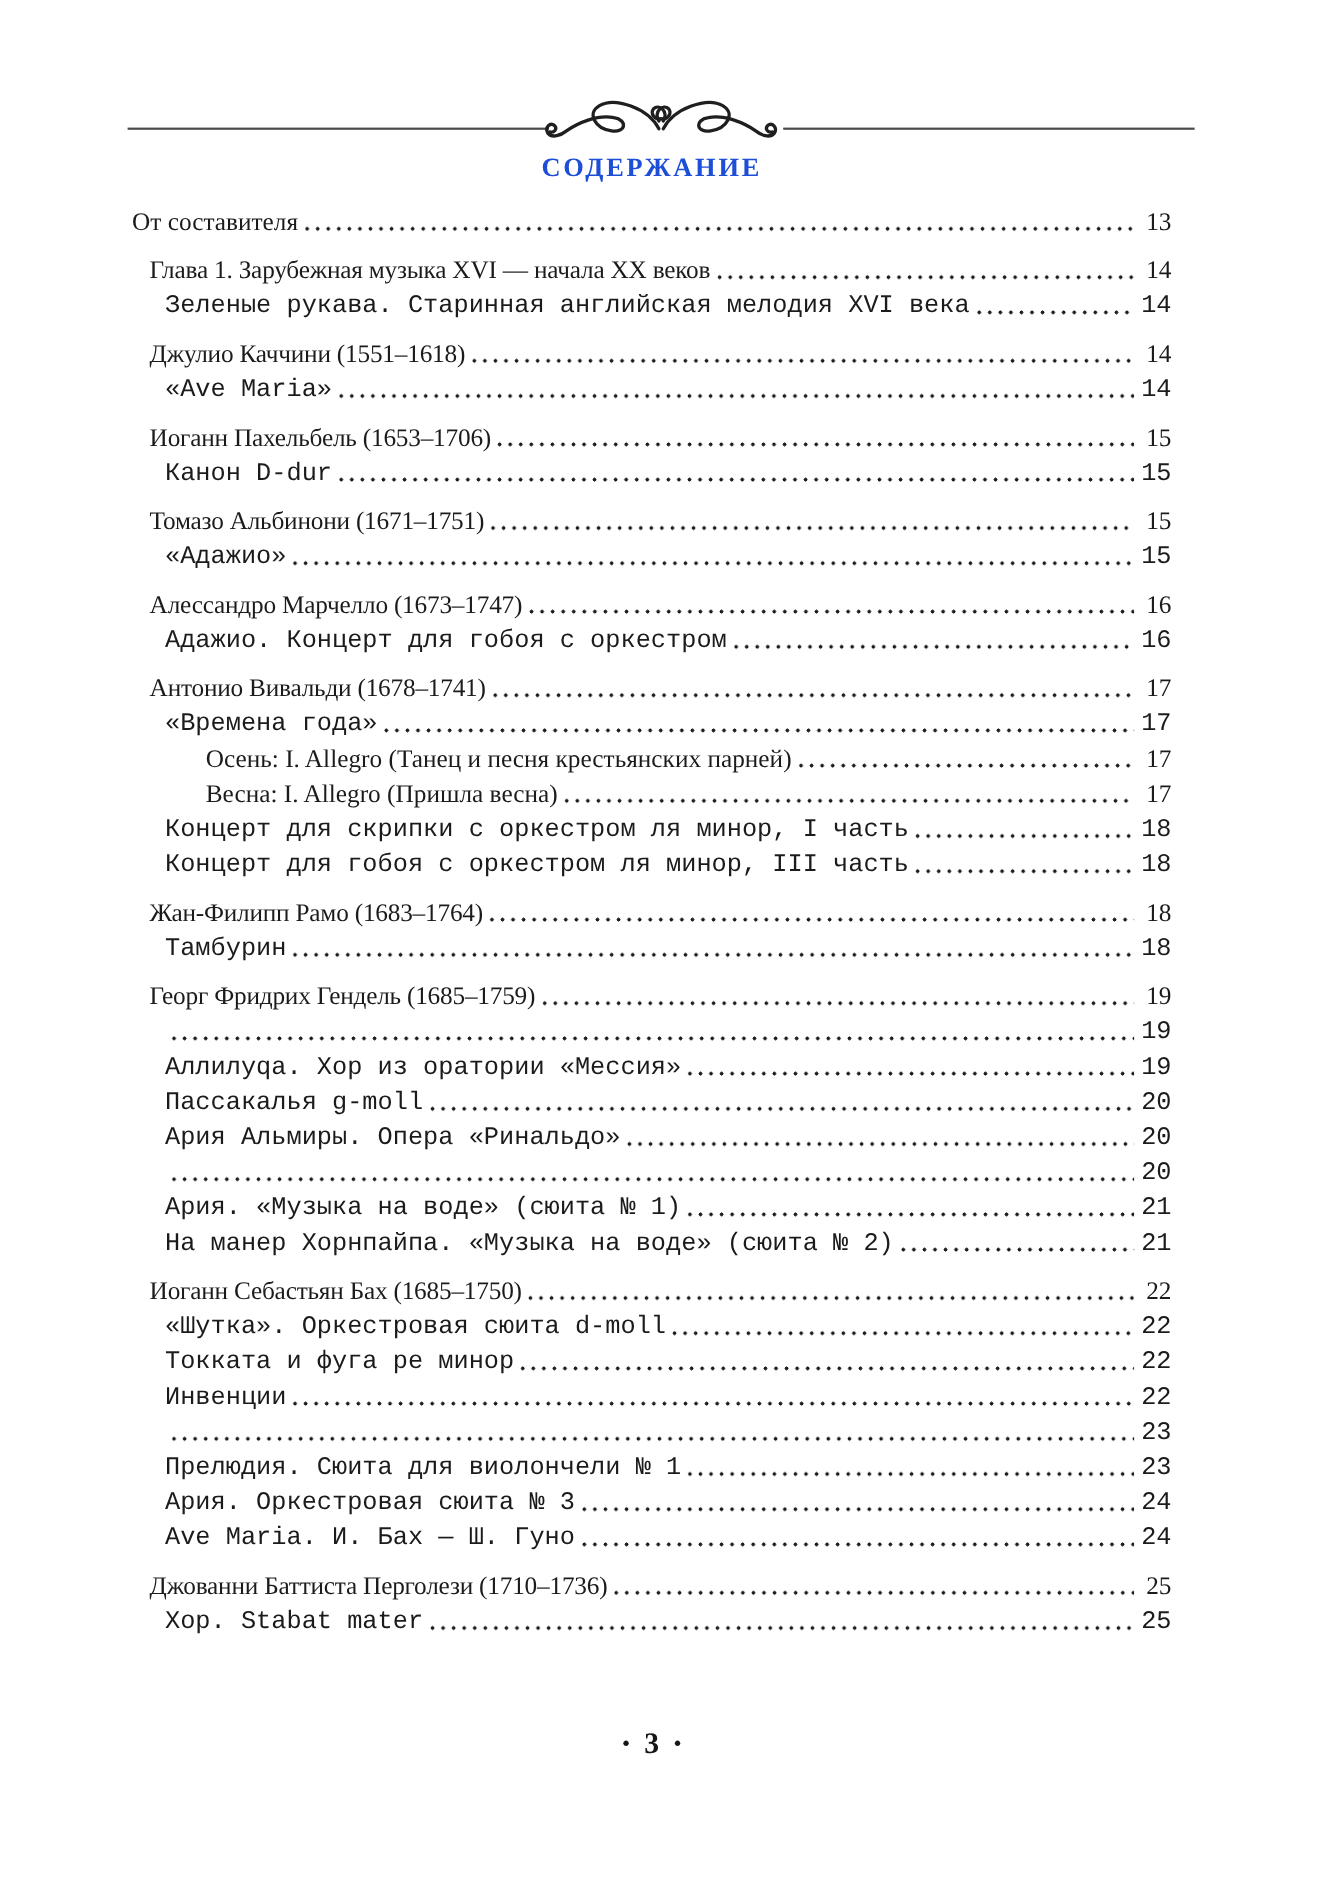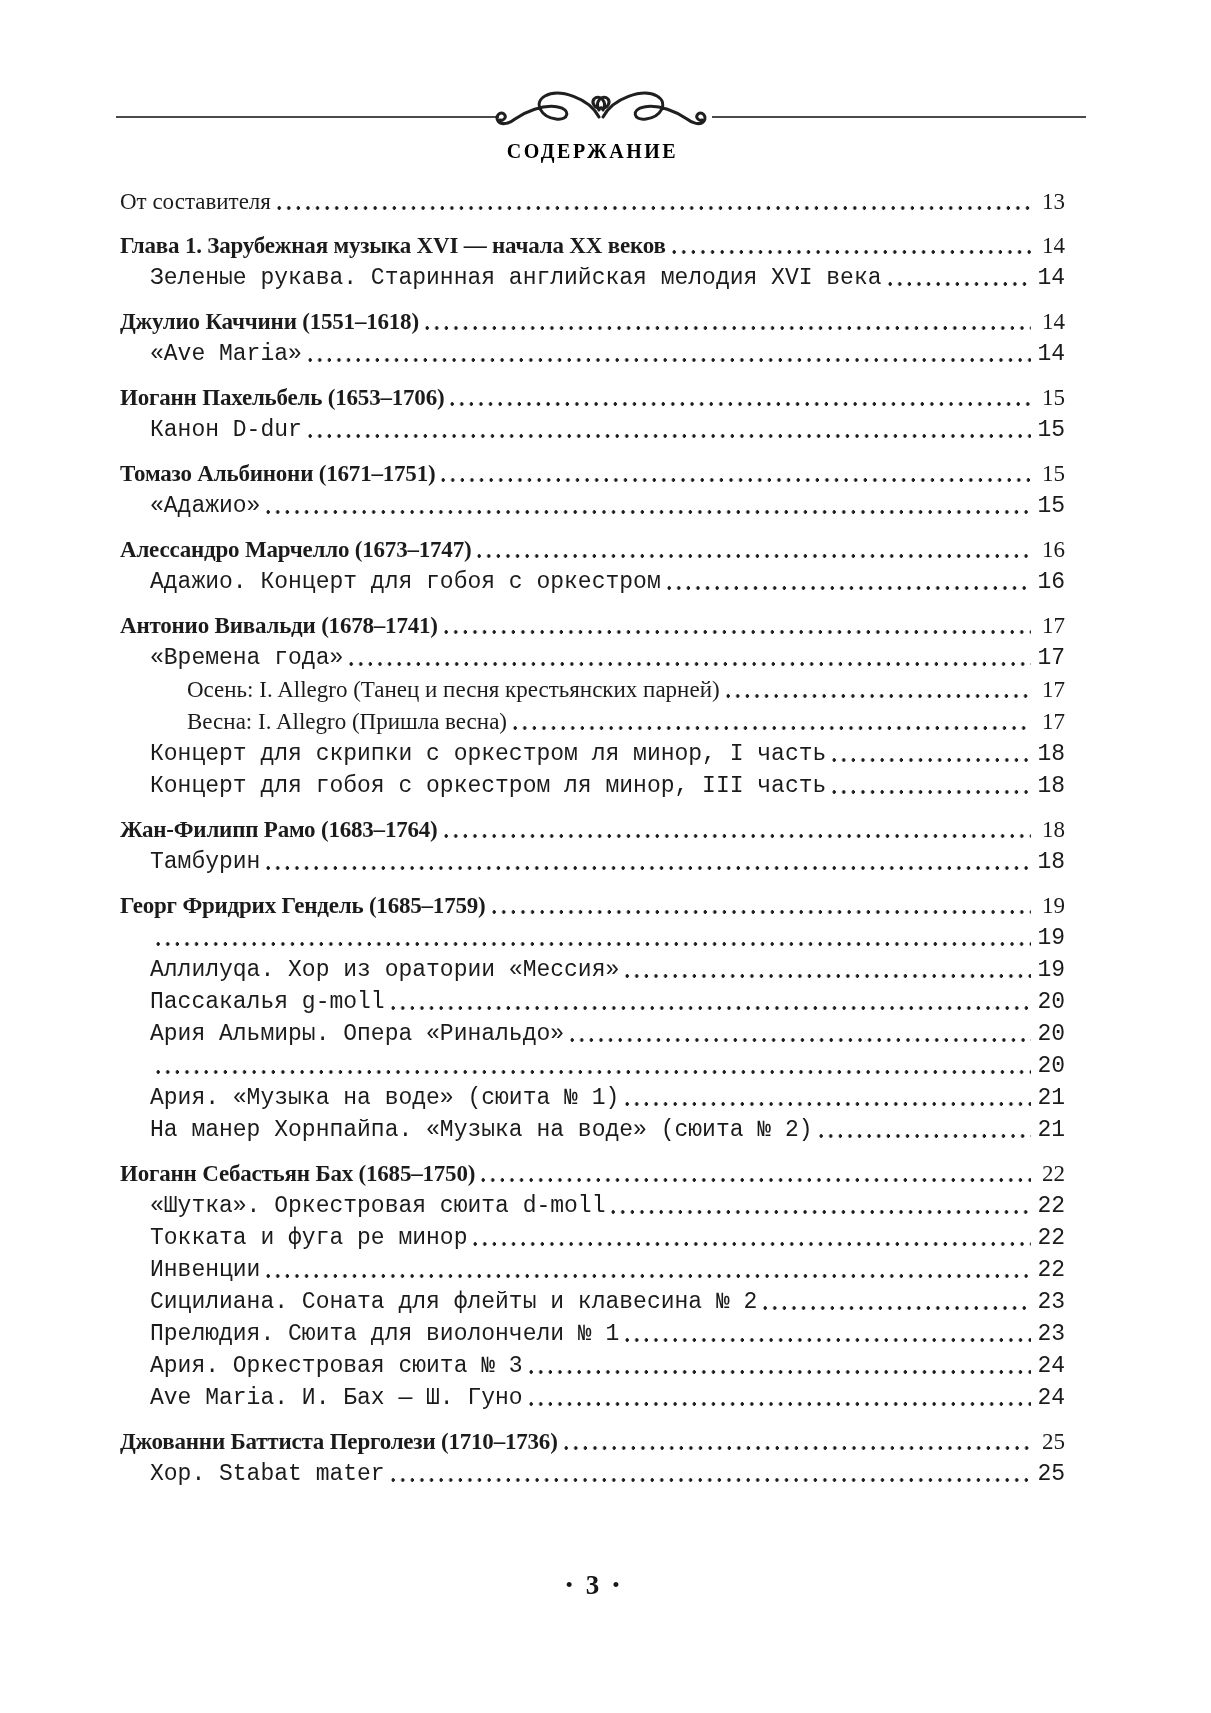--- a/index.html
+++ b/index.html
@@ -13,31 +13,31 @@
 
   
   .rule-seg { position:absolute; top:116px; height:2px; background:#4a4a4a; }
   .rule-left  { left:116px;  width:383px; }
   .rule-right { left:712px;  width:374px; }
   .flourish { position:absolute; top:86px; left:481px; width:240px; height:58px; }
 
   
   .title {
     position:absolute; top:140px; left:120px; width:945px;
-    text-align:center; font-size:20px; font-weight:700;
-    letter-spacing:2.5px; color:#000000; white-space:nowrap;
+    text-align:center; font-size:24px; font-weight:700;
+    letter-spacing:2.5px; color:#1d4ed8; white-space:nowrap;
   }
 
   
   .toc { position:absolute; top:186px; left:120px; width:945px; }
   .row { display:flex; line-height:32px; font-size:23px; position:relative; }
   .row.gap { margin-top:12px; }
   .row.lvl1 { padding-left:30px;font-family:Liberation Mono, monospace; }
   .row.lvl2 { padding-left:67px; }
-  .row.bold .label { font-weight:700; letter-spacing:-0.2px; }
+  .row.bold .label { font-weight:400; letter-spacing:-0.2px;margin-left:16px; }
   .label { white-space:nowrap; }
   .dots { flex:1 1 auto; min-width:16px; position:relative; }
   .dots::after {
     content:""; position:absolute; left:6px; right:4px; bottom:7px; height:6px;
     background-image:radial-gradient(circle at 2.2px 3px, #1c1c1c 1.55px, transparent 1.95px);
     background-size:9.6px 6px; background-repeat:repeat-x;
   }
   .pageno { white-space:nowrap; text-align:right; min-width:30px; }
 
   
@@ -214,21 +214,20 @@
     <span class="label">Токката и фуга ре минор</span>
     <span class="dots"></span>
     <span class="pageno">22</span>
   </div>
       <div class="row lvl1">
     <span class="label">Инвенции</span>
     <span class="dots"></span>
     <span class="pageno">22</span>
   </div>
       <div class="row lvl1">
-    <span class="label">Сицилиана. Соната для флейты и клавесина № 2</span>
     <span class="dots"></span>
     <span class="pageno">23</span>
   </div>
       <div class="row lvl1">
     <span class="label">Прелюдия. Сюита для виолончели № 1</span>
     <span class="dots"></span>
     <span class="pageno">23</span>
   </div>
       <div class="row lvl1">
     <span class="label">Ария. Оркестровая сюита № 3</span>

